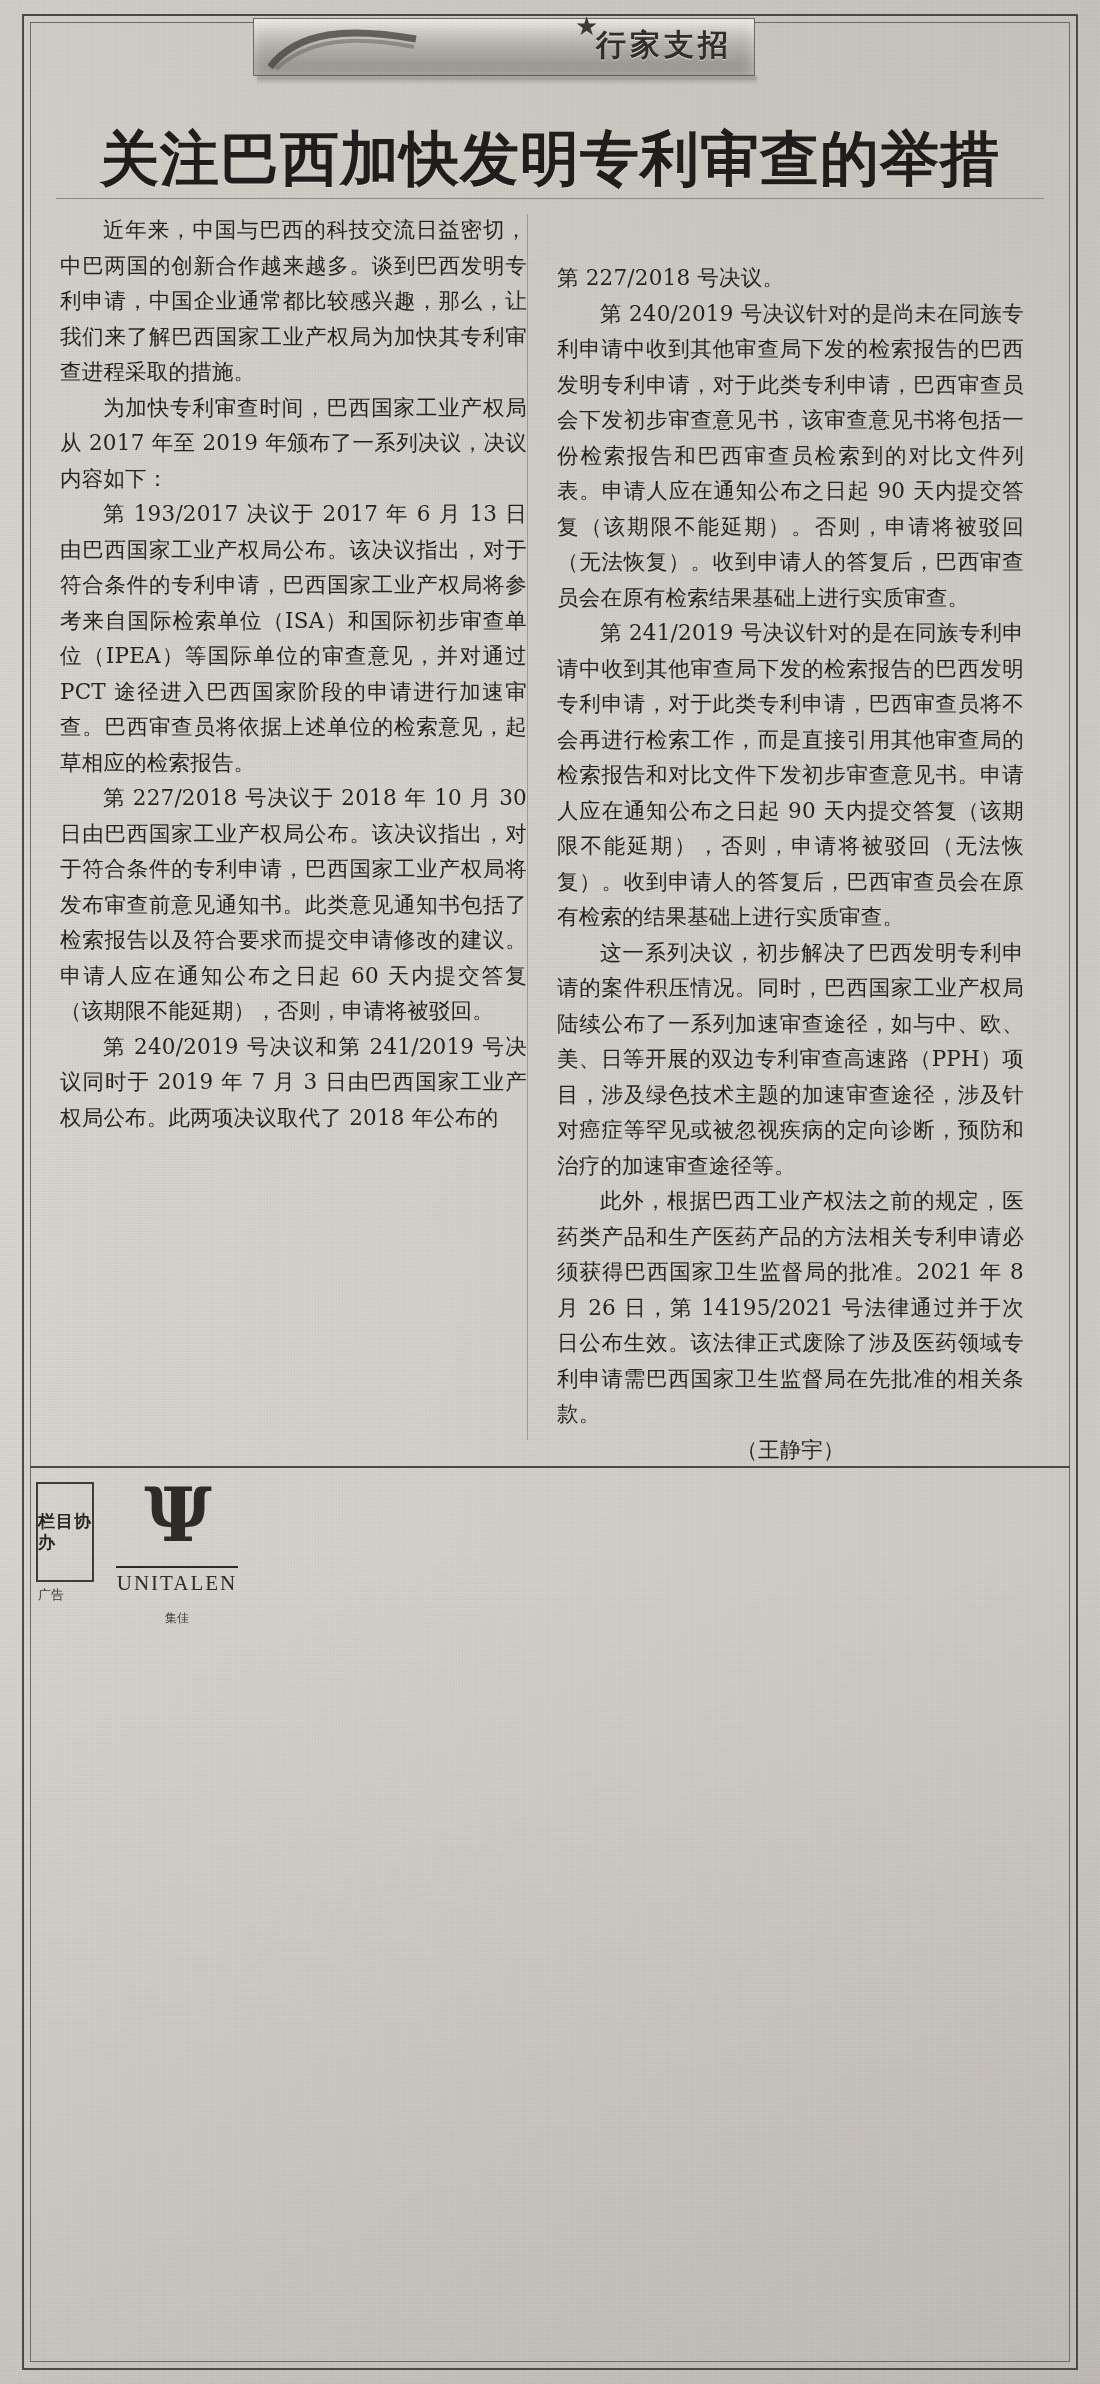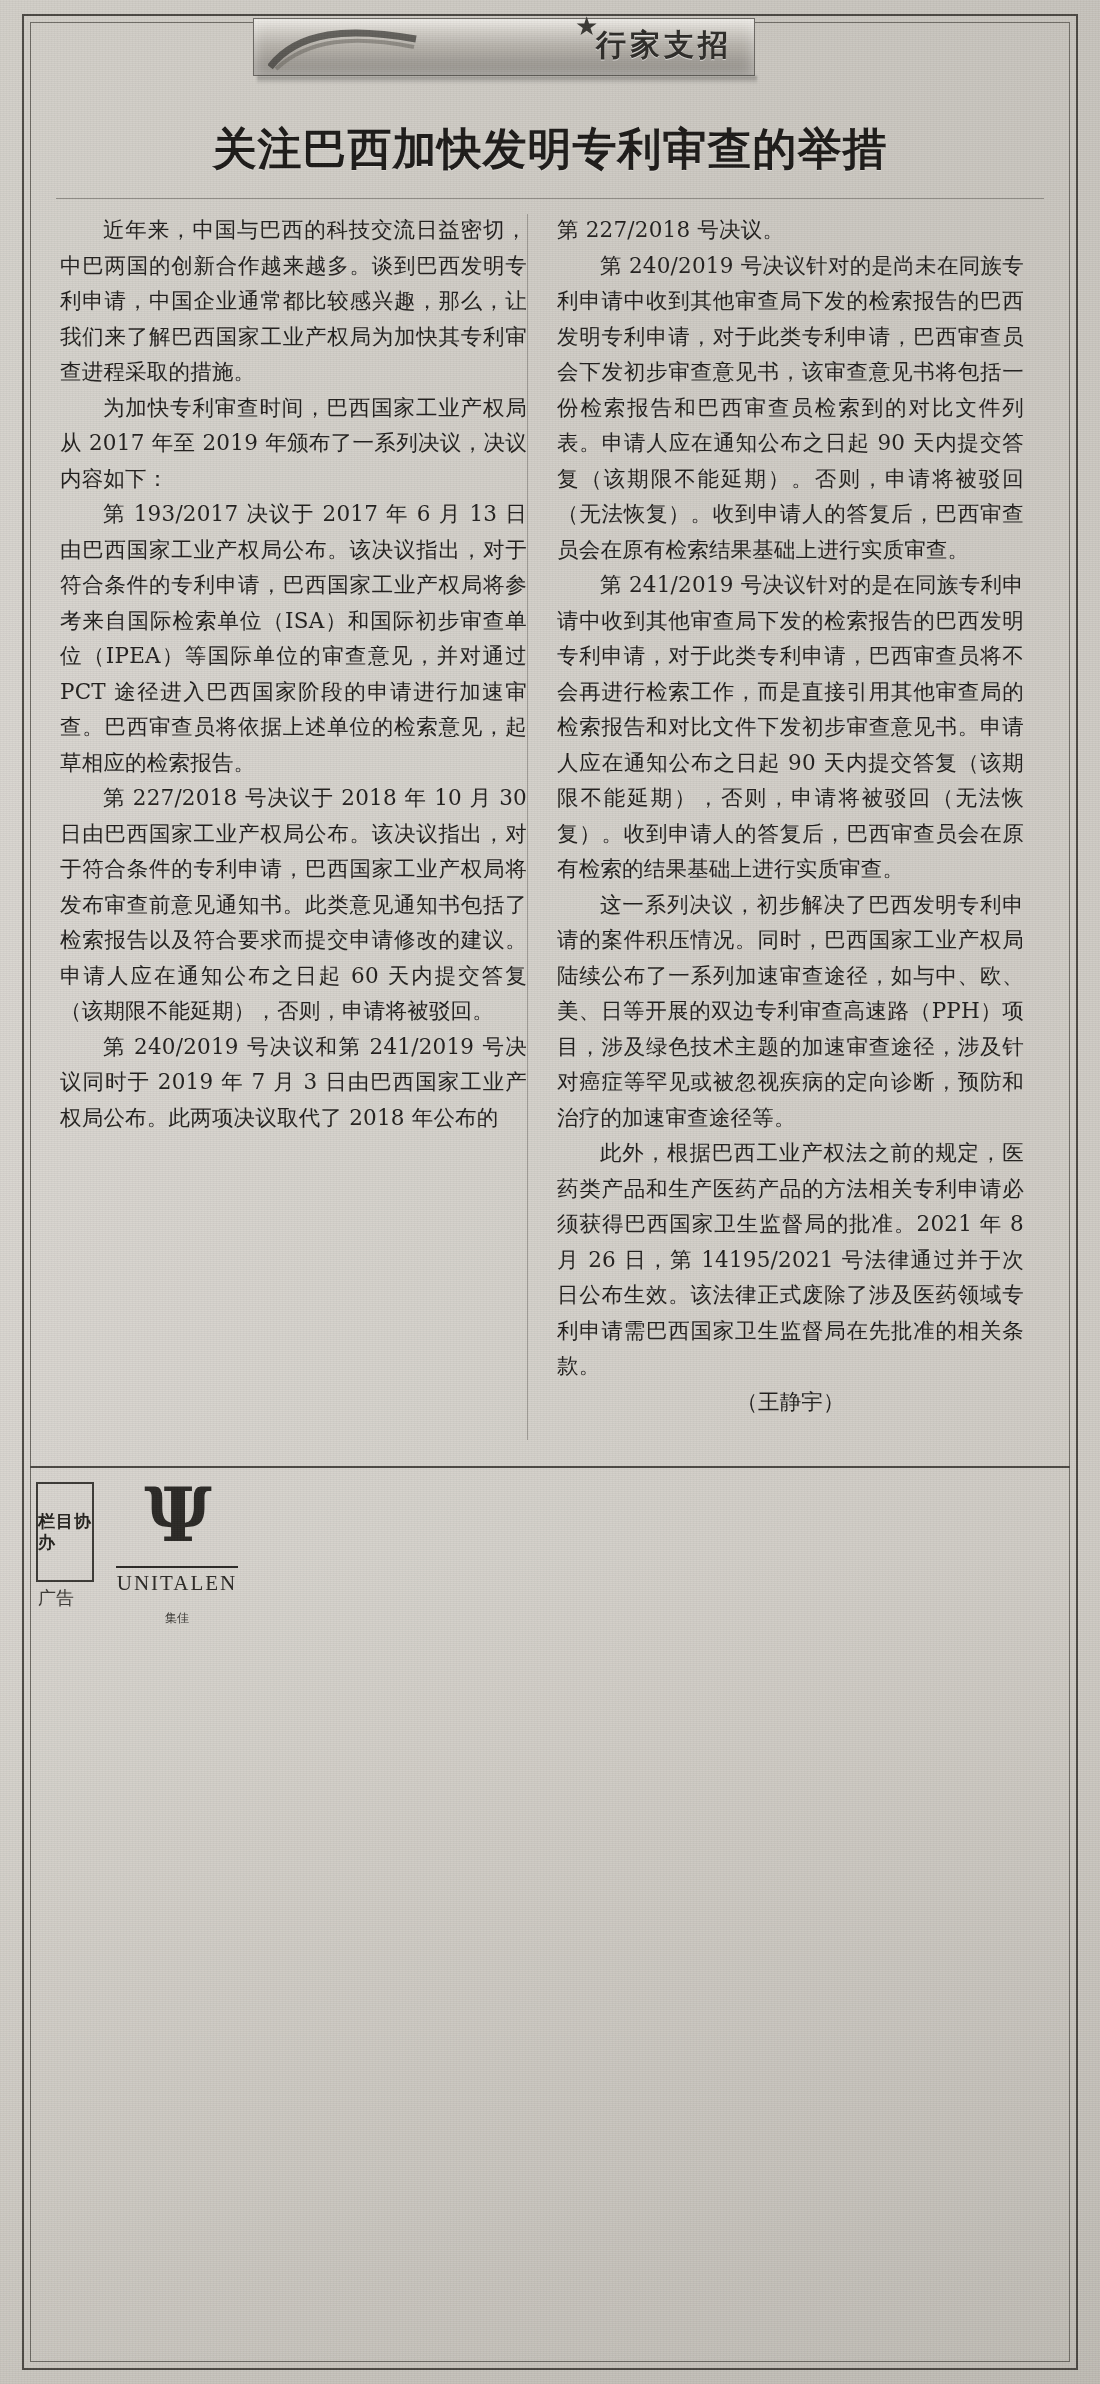--- a/index.html
+++ b/index.html
@@ -70,21 +70,21 @@
     filter:blur(1px);
   }
 
   
   .headline {
     position:absolute;
     left:0; right:0; top:120px;
     text-align:center;
     font-family:"DejaVu Serif", serif;
     font-weight:bold;
-    font-size:44px;
+    font-size:59px;
     letter-spacing:1px;
     color:#1d1b19;
     text-shadow:0 1px 1px rgba(255,255,255,.35);
   }
   .rule-under-head {
     position:absolute; left:56px; right:56px; top:198px;
     height:1px; background:#8d8a84;
   }
 
   
@@ -98,21 +98,21 @@
   .col {
     width:467px;
     font-size:21.5px;
     line-height:35.5px;
     color:#211f1d;
     text-align:justify;
     text-justify:inter-ideograph;
     letter-spacing:.2px;
   }
   .col p { margin:0; text-indent:2em; }
-  .col p.noindent { text-indent:0; }
+  .col p.noindent { text-indent:0;margin-top:48px; }
   .col p.sig { text-align:center; text-indent:0; }
   .col-divider {
     position:absolute;
     left:527px; top:214px;
     width:1px; height:1226px;
     background:rgba(90,87,82,.45);
   }
 
   
   .footer {
@@ -124,21 +124,21 @@
     position:absolute; left:6px; top:14px;
     width:54px; height:96px;
     border:2px solid #3c3a36;
     display:flex; flex-direction:column;
     align-items:center; justify-content:center;
     font-size:17px; line-height:21px; letter-spacing:1px;
     color:#25231f; font-weight:bold;
   }
   .badge-note {
     position:absolute; left:8px; top:118px;
-    font-size:18px; color:#3b3935;
+    font-size:13px; color:#3b3935;
   }
   .logo {
     position:absolute; left:86px; top:10px;
     width:122px; height:120px;
     text-align:center;
   }
   .logo-mark {
     font-size:74px; line-height:74px;
     font-family:"DejaVu Serif", serif;
     font-weight:bold;

